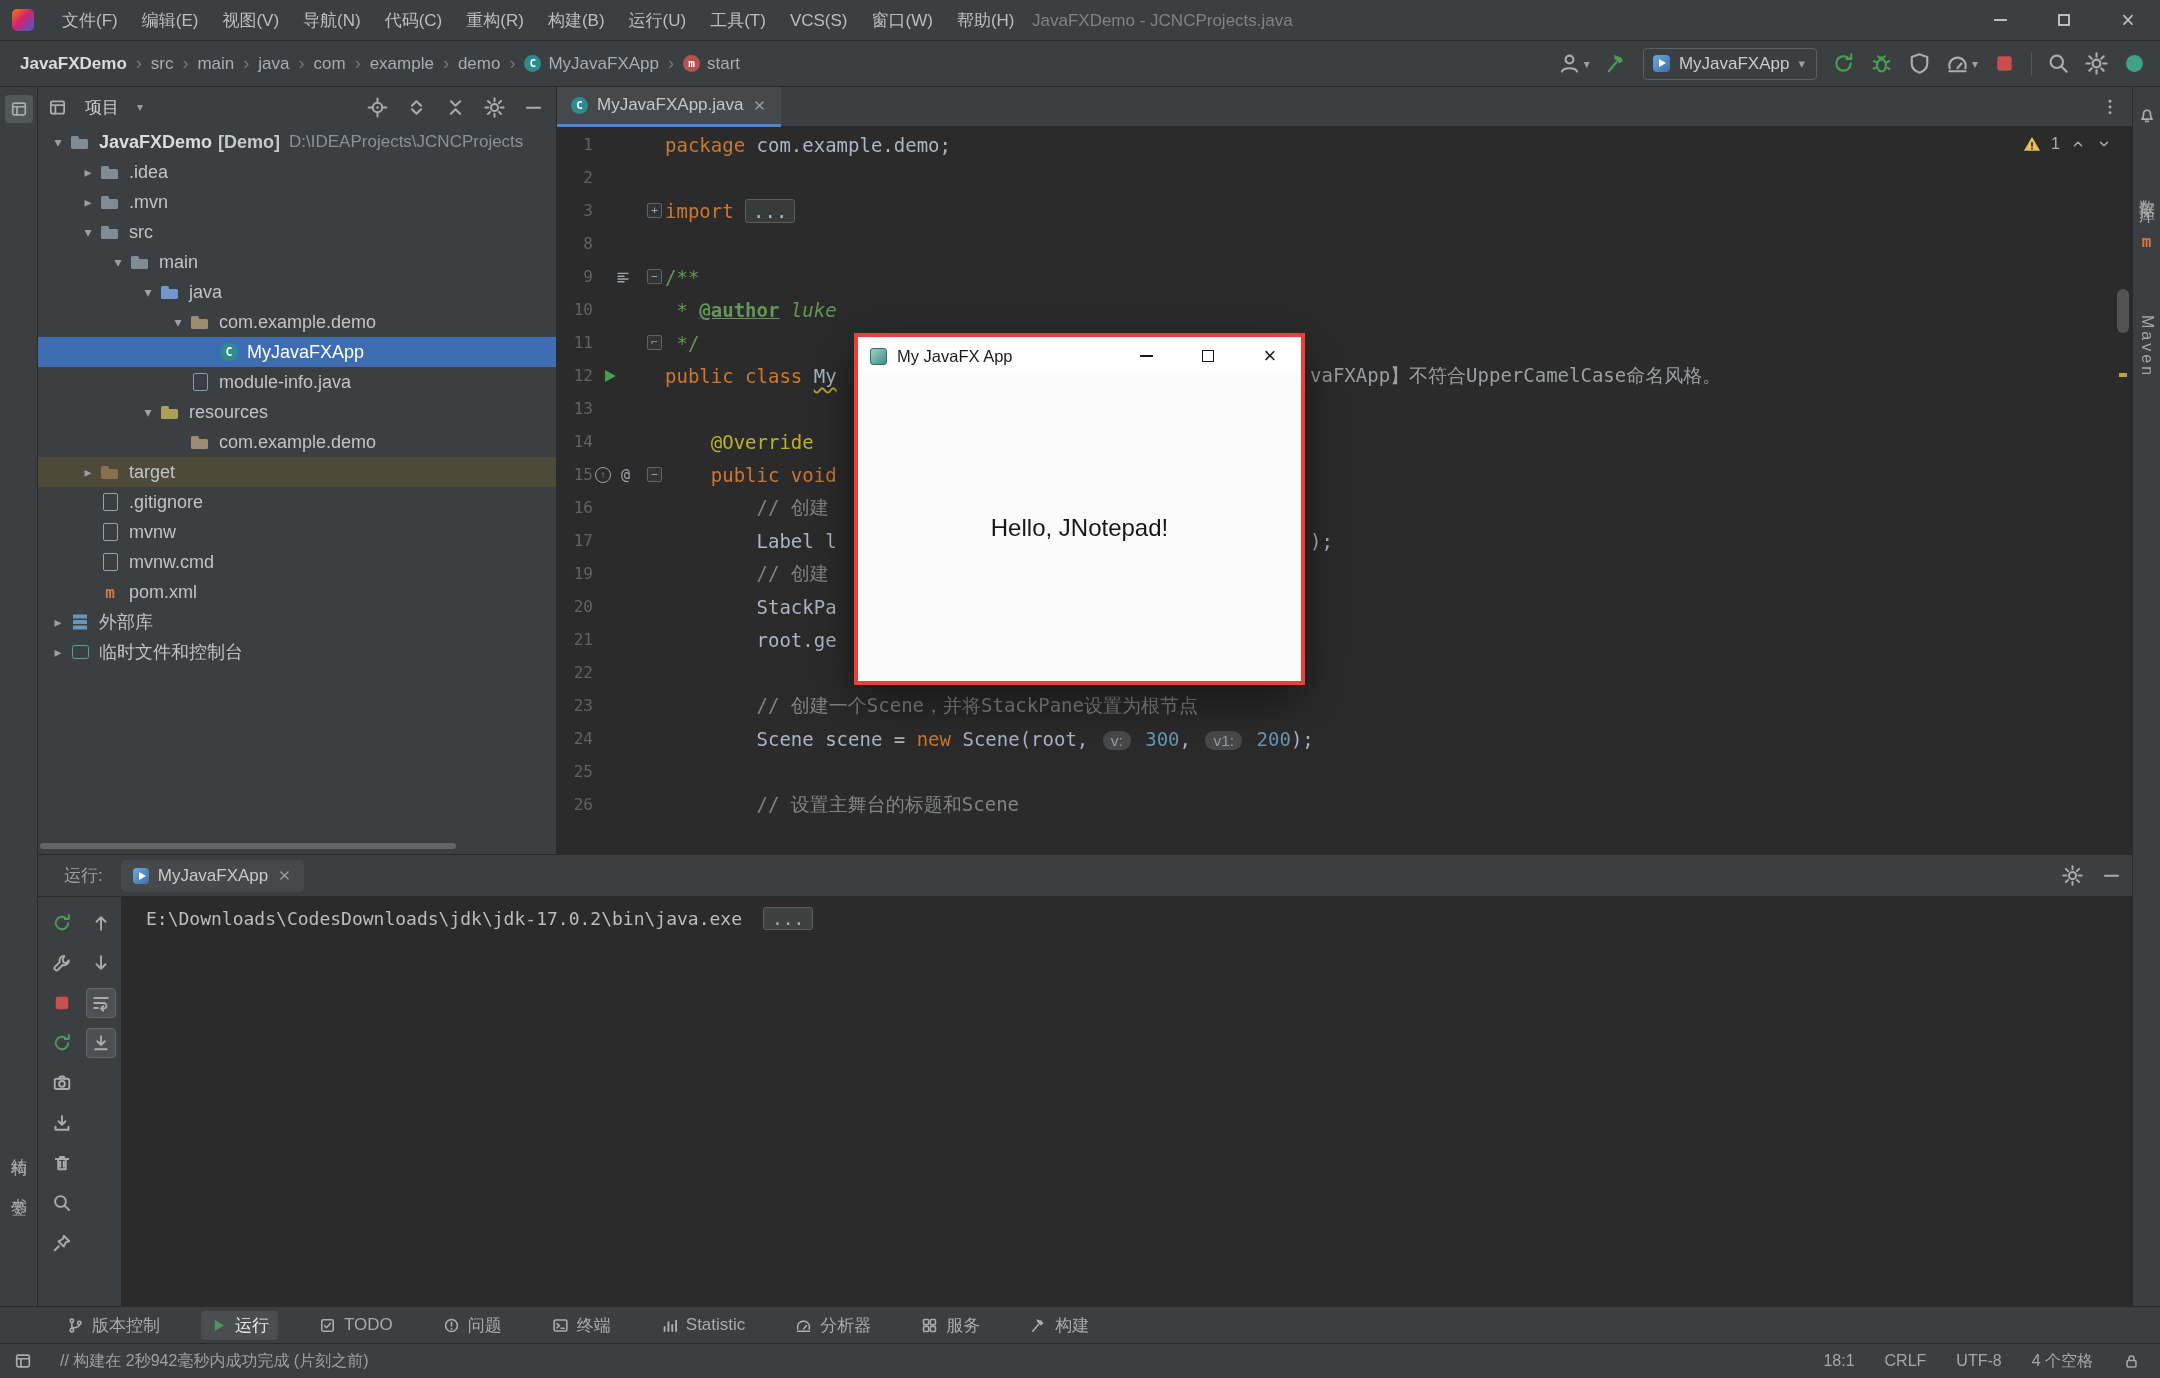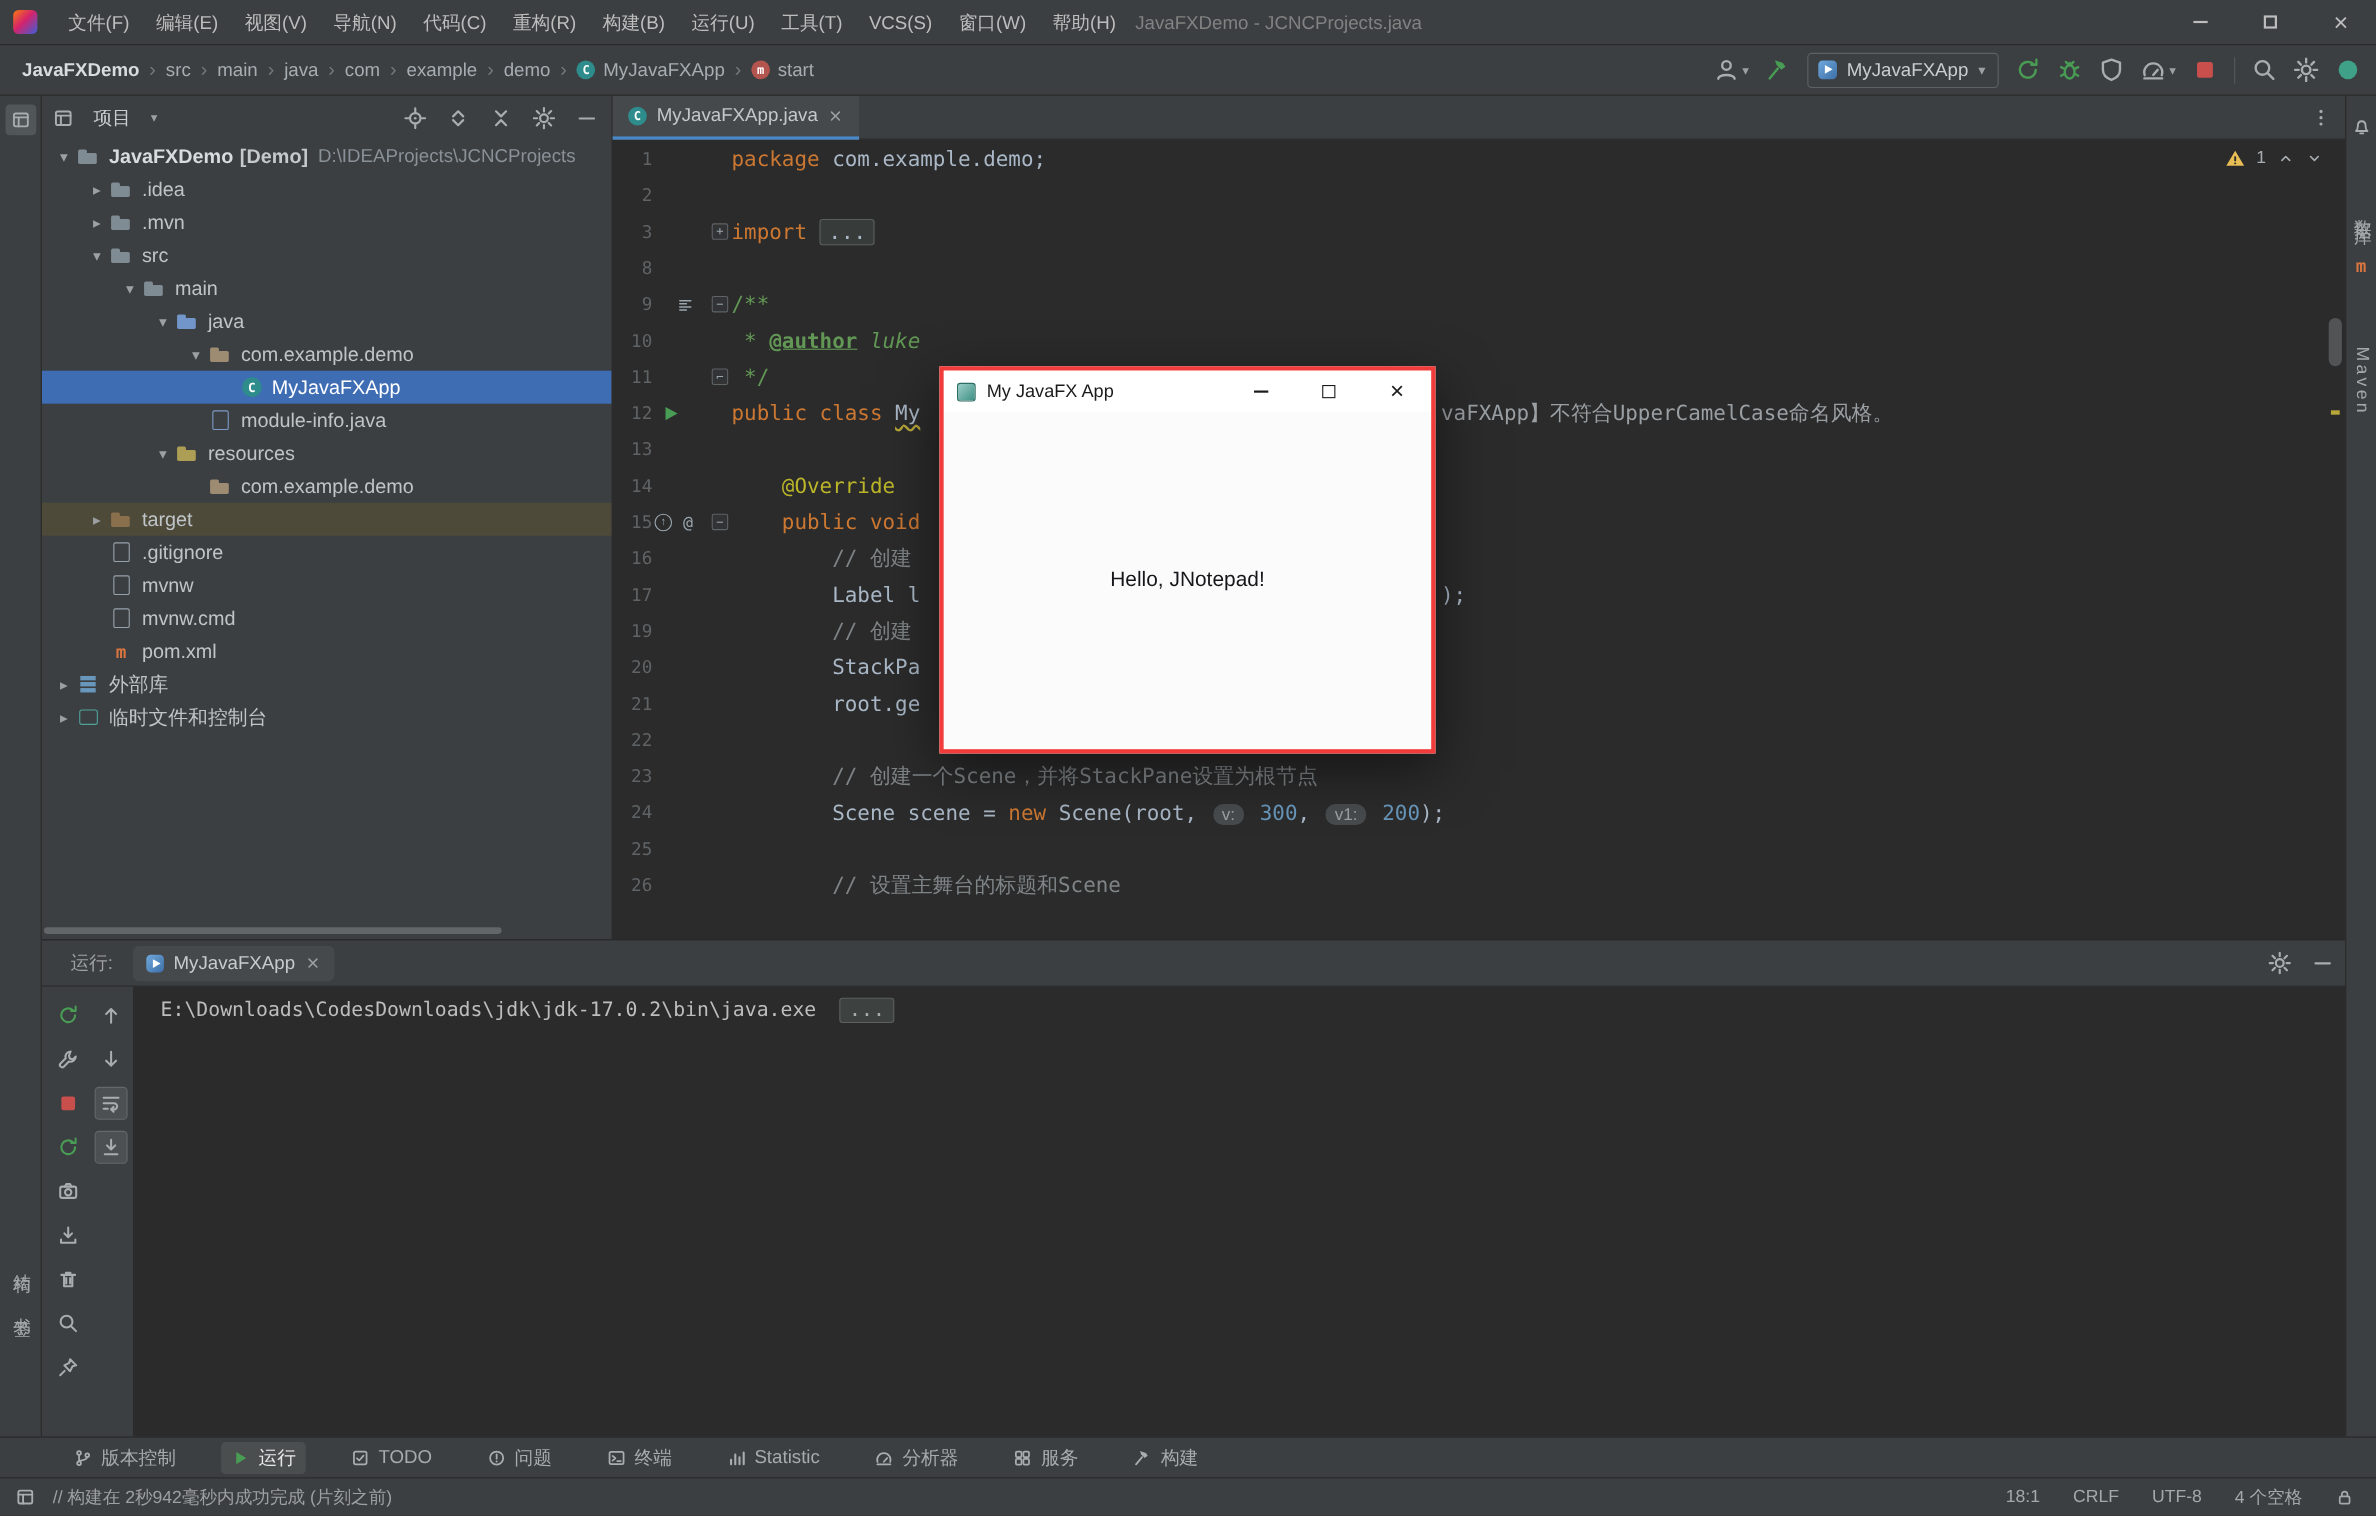--- a/index.html
+++ b/index.html
@@ -201,40 +201,40 @@
     border-top:1px solid #2A2A2A;display:flex;align-items:center;padding-left:58px;gap:44px;z-index:5}
   .bbtab{display:flex;align-items:center;gap:8px;color:#A7ABAE;font-size:17px;padding:3px 9px;border-radius:4px}
   .bbtab.active{color:#E6E8EA;background:rgba(255,255,255,.08)}
   .bbic{width:17px;height:17px;display:block;color:#A8ADB0;font-style:normal}
   .bbic.green{color:var(--green,#499C54)}
   .bbic svg{width:100%;height:100%}
   #statusbar{position:absolute;left:0;top:1343px;width:2160px;height:35px;background:#3C3F41;
     border-top:1px solid #2A2A2A;display:flex;align-items:center;font-size:16px;color:#9DA0A3;z-index:5}
   .sb-ico{width:18px;height:18px;margin-left:14px;color:#A8ADB0;flex:none}
   .sb-ico svg{width:100%;height:100%}
-  #sb-msg{margin-left:16px;color:#9DA0A3}
+  #sb-msg{margin-left:28px;color:#9DA0A3}
   #sb-right{margin-left:auto;display:flex;align-items:center;gap:30px;margin-right:20px}
   .sbitem{color:#A4A8AB}
   .sbic{width:17px;height:17px}
   .sbic svg{width:100%;height:100%}
 
   
   #dialog{position:absolute;left:854px;top:333px;width:451px;height:352px;background:#F7F7F7;
     border:4px solid var(--dialog-border,#F23B3B);box-shadow:0 16px 48px rgba(0,0,0,.5);z-index:50}
   .dlg-title{height:38px;background:#FFFFFF;display:flex;align-items:center;padding-left:12px;gap:10px}
   .dlg-ico{width:17px;height:17px;border-radius:3px;flex:none;
     background:linear-gradient(135deg,#9ED0C8,#3E8F85);border:1px solid #2F6E66}
   .dlg-title-text{color:#1B1B1B;font-size:16.5px}
   .dlg-btns{margin-left:auto;display:flex;height:100%}
   .dbtn{width:62px;height:100%;display:flex;align-items:center;justify-content:center;
     color:#1B1B1B;font-size:22px}
   .d-min{width:13px;height:1.8px;background:#1B1B1B;display:block}
   .d-max{width:12px;height:12px;border:1.8px solid #1B1B1B;display:block}
   .dlg-body{position:absolute;top:38px;bottom:0;left:0;right:0;background:#FBFBFB;display:flex;
-    align-items:center;justify-content:center;color:#17171B;font-size:19px}
+    align-items:center;justify-content:center;color:#17171B;font-size:24px}
 </style>
 </head>
 <body>
 
 <div id="app">
 
   <header id="titlebar">
     <span class="logo"></span>
     <nav id="menubar">
         <span class="menu-item">文件(F)</span>

